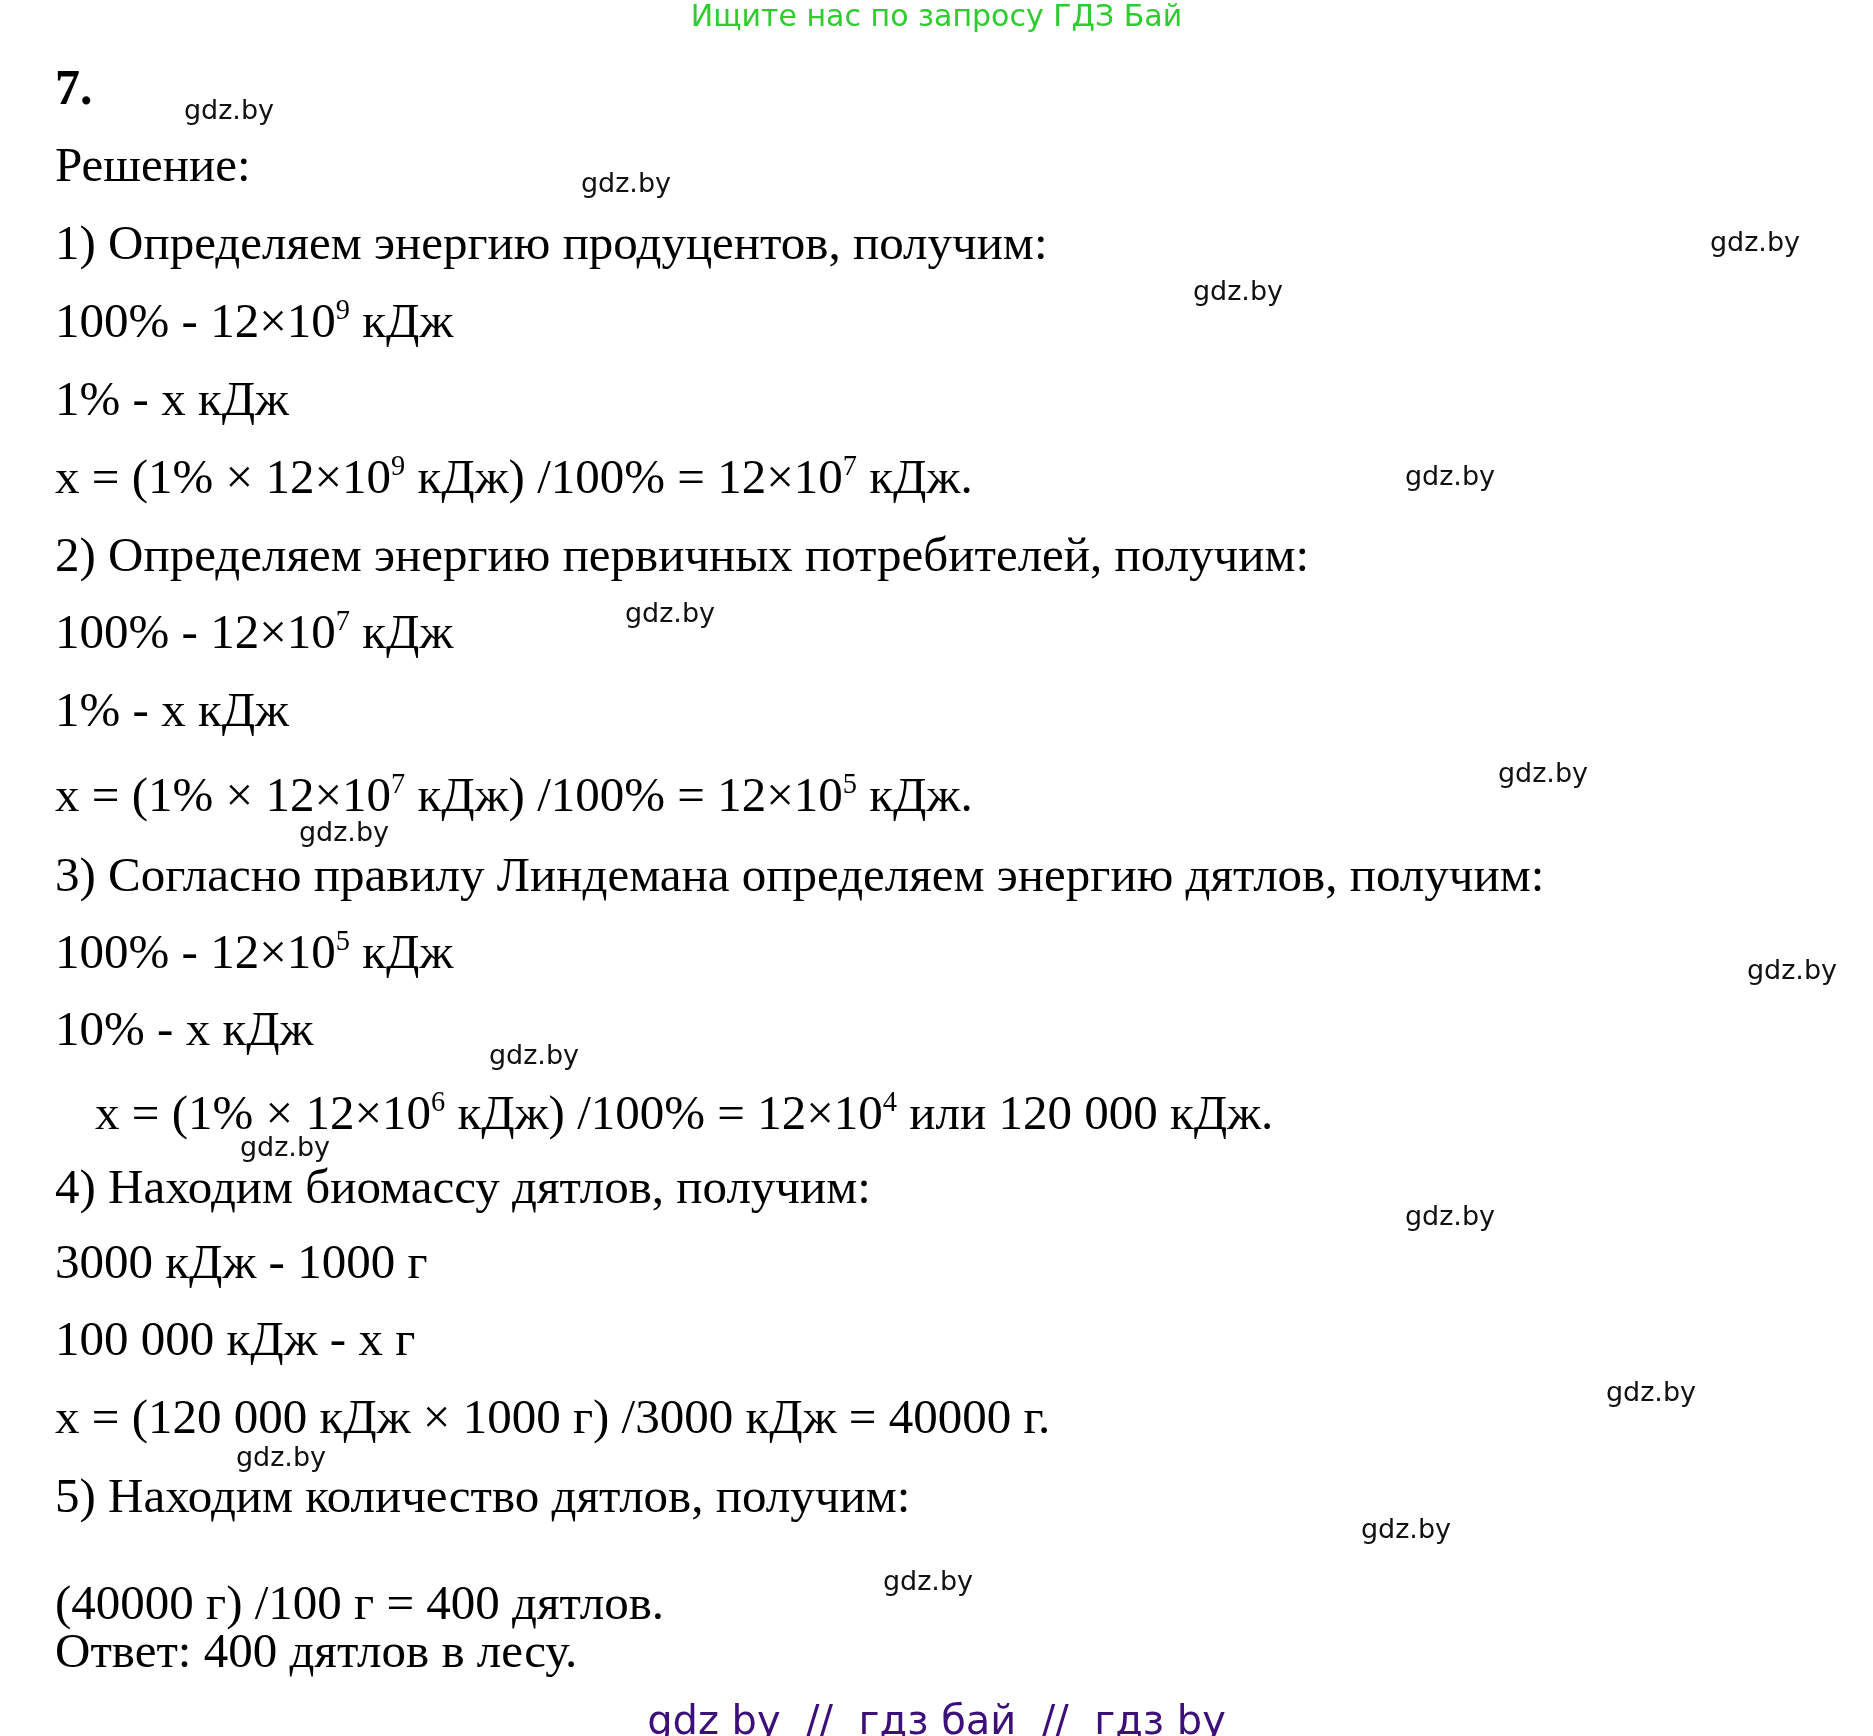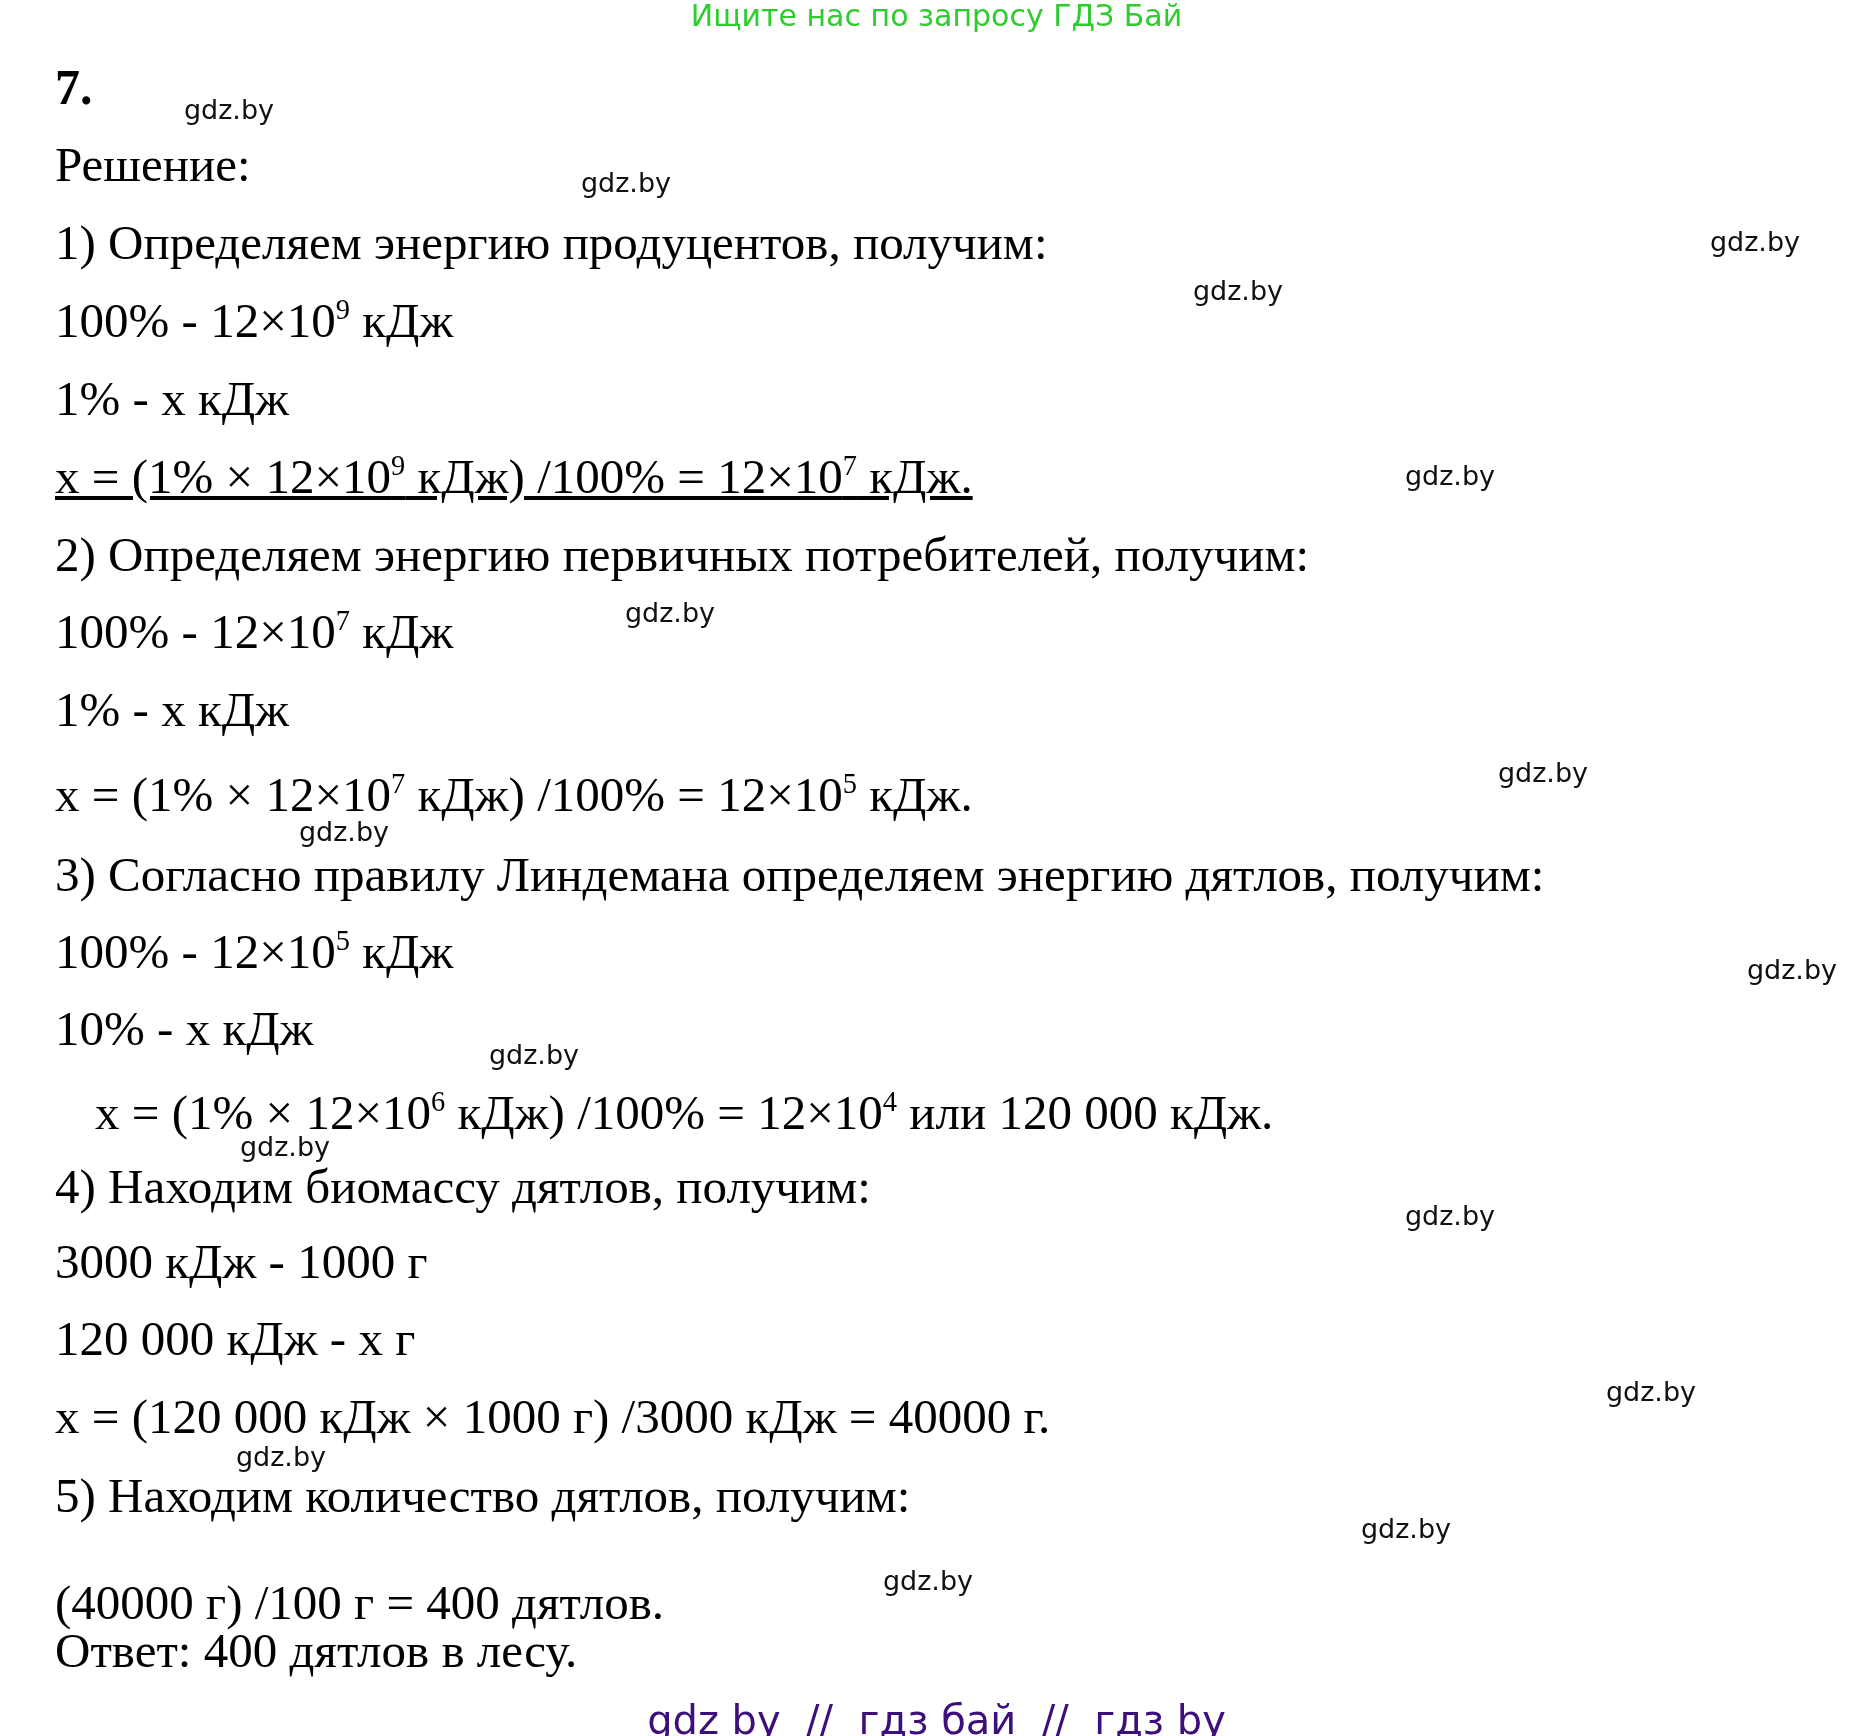--- a/index.html
+++ b/index.html
@@ -29,35 +29,35 @@
 <body>
 
 <div class="header">Ищите нас по запросу ГДЗ Бай</div>
 
 <div class="line num" style="top:62px;">7.</div>
 <div class="line" style="top:140px;">Решение:</div>
 
 <div class="line" style="top:218px;">1) Определяем энергию продуцентов, получим:</div>
 <div class="line" style="top:296px;"><span>100% - 12×10</span><sup>9</sup><span> кДж</span></div>
 <div class="line" style="top:374px;">1% - x кДж</div>
-<div class="line" style="top:452px;text-decoration:underline;"><span>x = (1% × 12×10</span><sup>9</sup><span> кДж) /100% = 12×10</span><sup>7</sup><span> кДж.</span></div>
+<div class="line" style="top:452px;"><span>x = (1% × 12×10</span><sup>9</sup><span> кДж) /100% = 12×10</span><sup>7</sup><span> кДж.</span></div>
 
 <div class="line" style="top:530px;">2) Определяем энергию первичных потребителей, получим:</div>
 <div class="line" style="top:607px;"><span>100% - 12×10</span><sup>7</sup><span> кДж</span></div>
 <div class="line" style="top:685px;">1% - x кДж</div>
 <div class="line" style="top:770px;"><span>x = (1% × 12×10</span><sup>7</sup><span> кДж) /100% = 12×10</span><sup>5</sup><span> кДж.</span></div>
 
 <div class="line" style="top:850px;">3) Согласно правилу Линдемана определяем энергию дятлов, получим:</div>
 <div class="line" style="top:927px;"><span>100% - 12×10</span><sup>5</sup><span> кДж</span></div>
 <div class="line" style="top:1004px;">10% - x кДж</div>
 <div class="line" style="top:1088px;margin-left:40px;"><span>x = (1% × 12×10</span><sup>6</sup><span> кДж) /100% = 12×10</span><sup>4</sup><span> или 120 000 кДж.</span></div>
 
 <div class="line" style="top:1162px;">4) Находим биомассу дятлов, получим:</div>
 <div class="line" style="top:1237px;">3000 кДж - 1000 г</div>
-<div class="line" style="top:1314px;">120 000 кДж - x г</div>
+<div class="line" style="top:1314px;">100 000 кДж - x г</div>
 <div class="line" style="top:1392px;">x = (120 000 кДж × 1000 г) /3000 кДж = 40000 г.</div>
 
 <div class="line" style="top:1471px;">5) Находим количество дятлов, получим:</div>
 <div class="line" style="top:1546px;margin-top:32px;">(40000 г) /100 г = 400 дятлов.</div>
 
 <div class="line" style="top:1626px;">Ответ: 400 дятлов в лесу.</div>
 
 <div class="wm" style="left:229px; top:109px;">gdz.by</div>
 <div class="wm" style="left:626px; top:182px;">gdz.by</div>
 <div class="wm" style="left:1755px; top:241px;">gdz.by</div>

